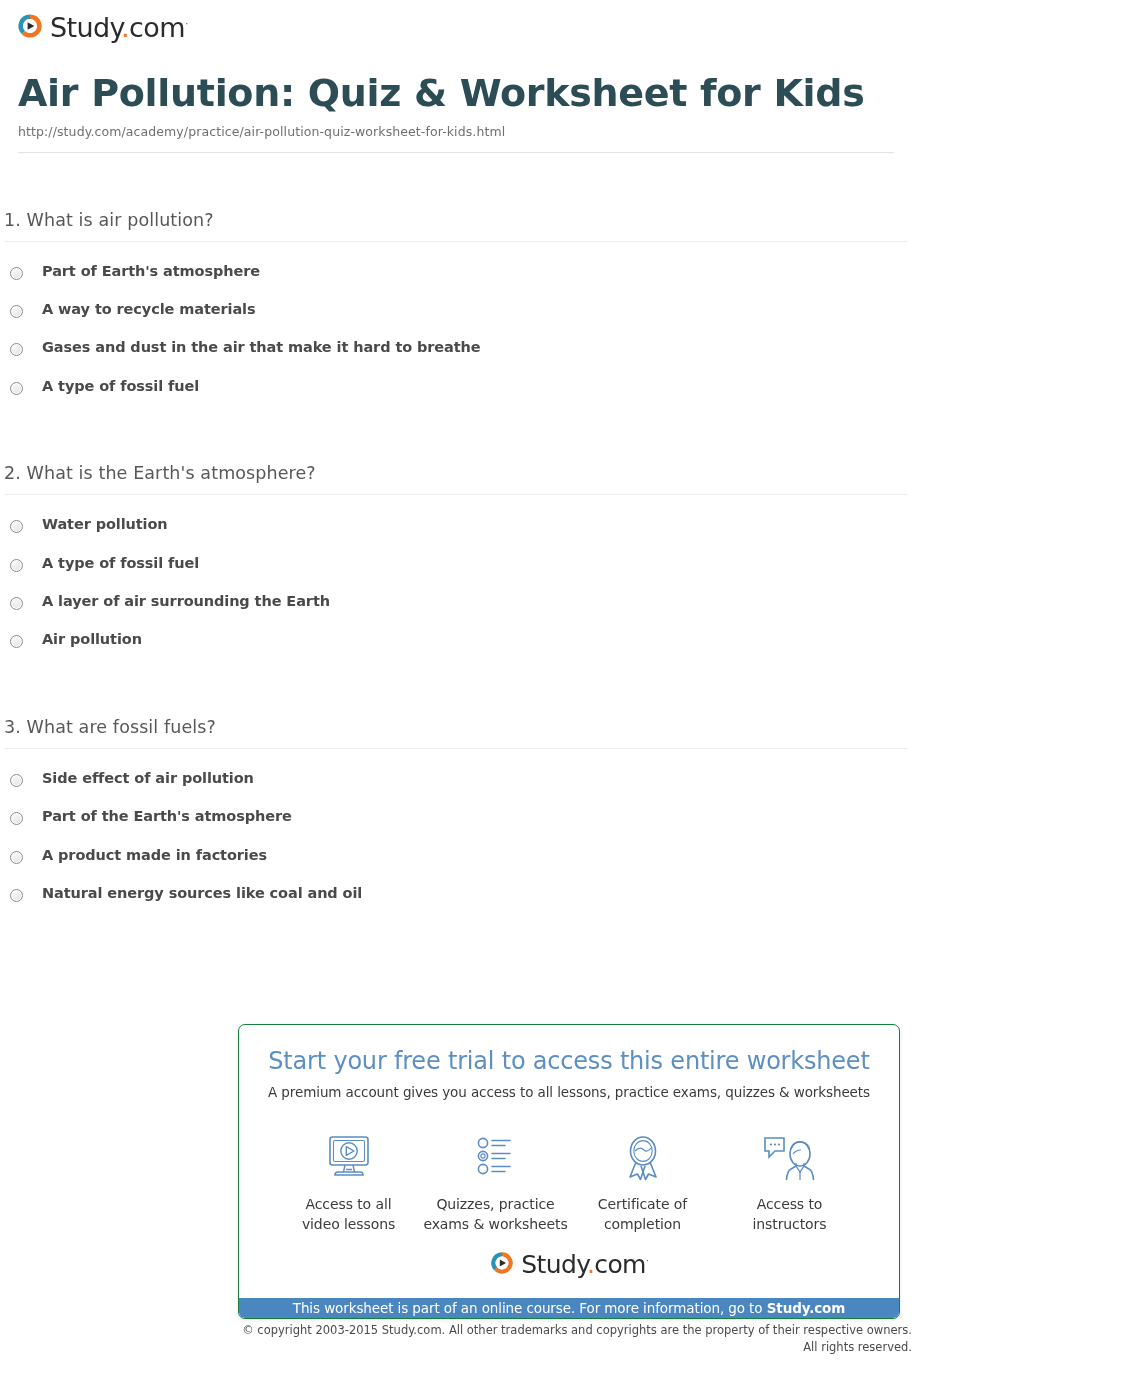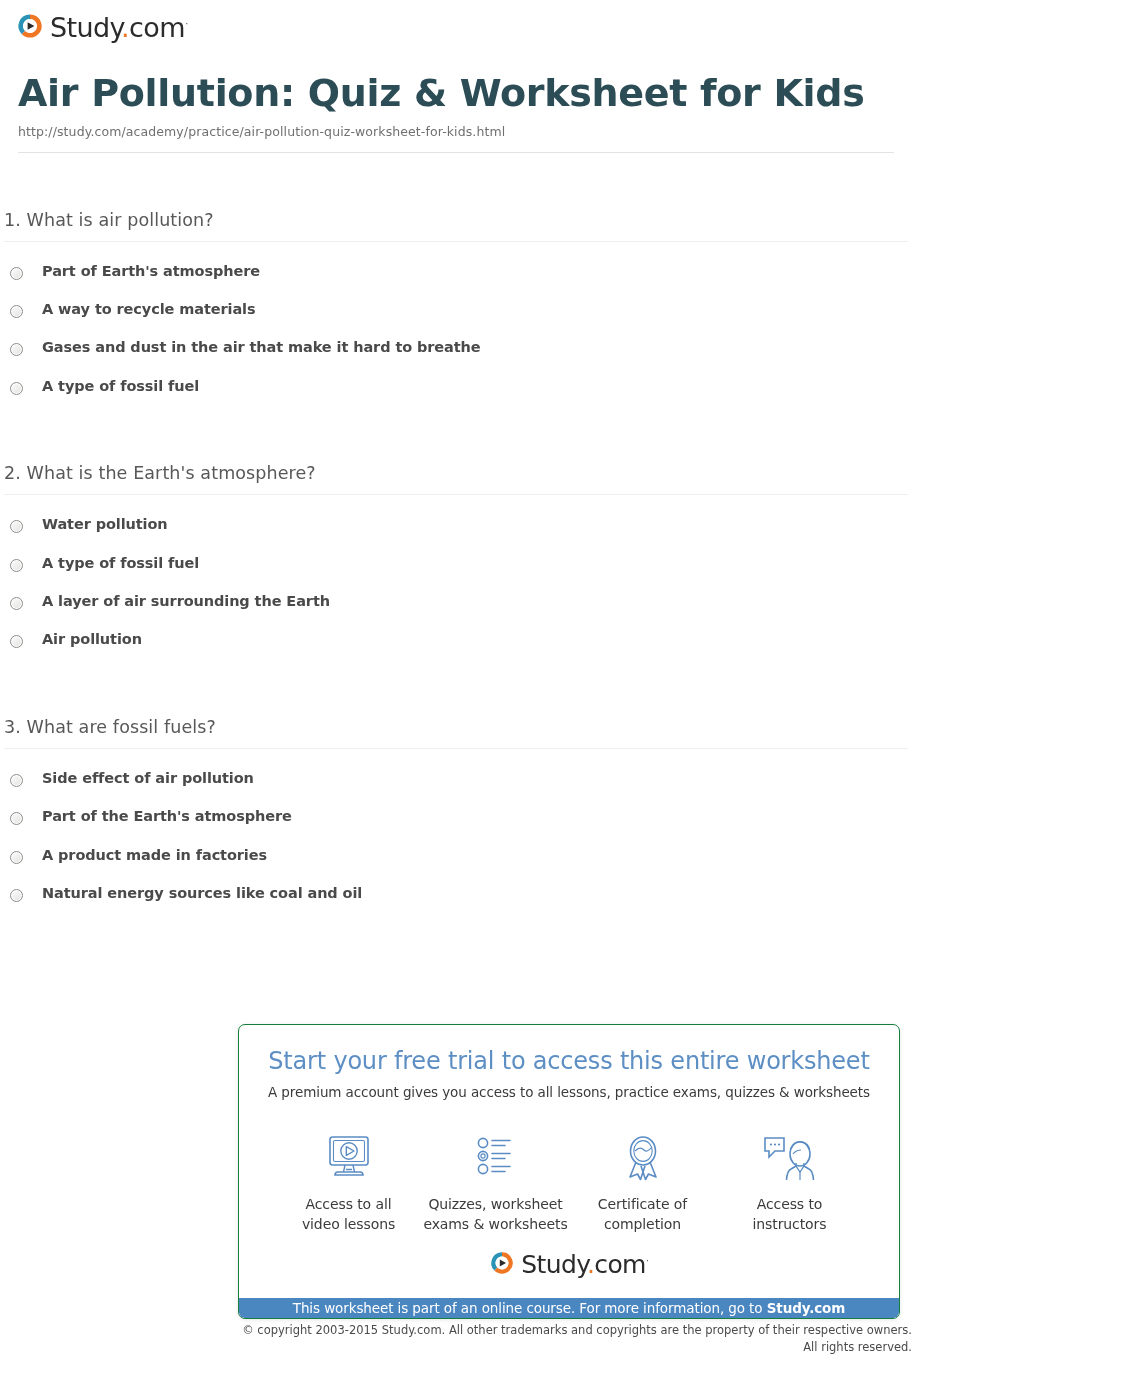--- a/index.html
+++ b/index.html
@@ -352,21 +352,21 @@
               <circle cx="14" cy="9" r="4.6"></circle>
               <circle cx="14" cy="22" r="4.6"></circle>
               <circle cx="14" cy="22" r="2.1" stroke-width="1.2"></circle>
               <circle cx="14" cy="35" r="4.6"></circle>
               <path d="M23 6.5 h18 M23 11.5 h13" stroke-linecap="round"></path>
               <path d="M23 19.5 h18 M23 24.5 h13" stroke-linecap="round"></path>
               <path d="M23 32.5 h18 M23 37.5 h13" stroke-linecap="round"></path>
             </svg>
           </div>
           <div class="feature-label">
-            <span>Quizzes, worksheet</span><br><span>exams &amp; worksheets</span>
+            <span>Quizzes, practice</span><br><span>exams &amp; worksheets</span>
           </div>
         </div>
 
         <div class="feature">
           <div class="feature-icon">
             <svg width="54" height="48" viewBox="0 0 54 48" fill="none" stroke="#5b8dc4" stroke-width="1.6">
               <ellipse cx="27" cy="17" rx="12.5" ry="14"></ellipse>
               <ellipse cx="27" cy="17" rx="9.2" ry="10.4" stroke-width="1.1"></ellipse>
               <path d="M19 17 q5 -5 9 -1 q3 3 7 -2" stroke-width="1.2"></path>
               <path d="M20 28 L14 43 L21.5 40 L24.5 45.5 L29 32" stroke-linejoin="round"></path>

